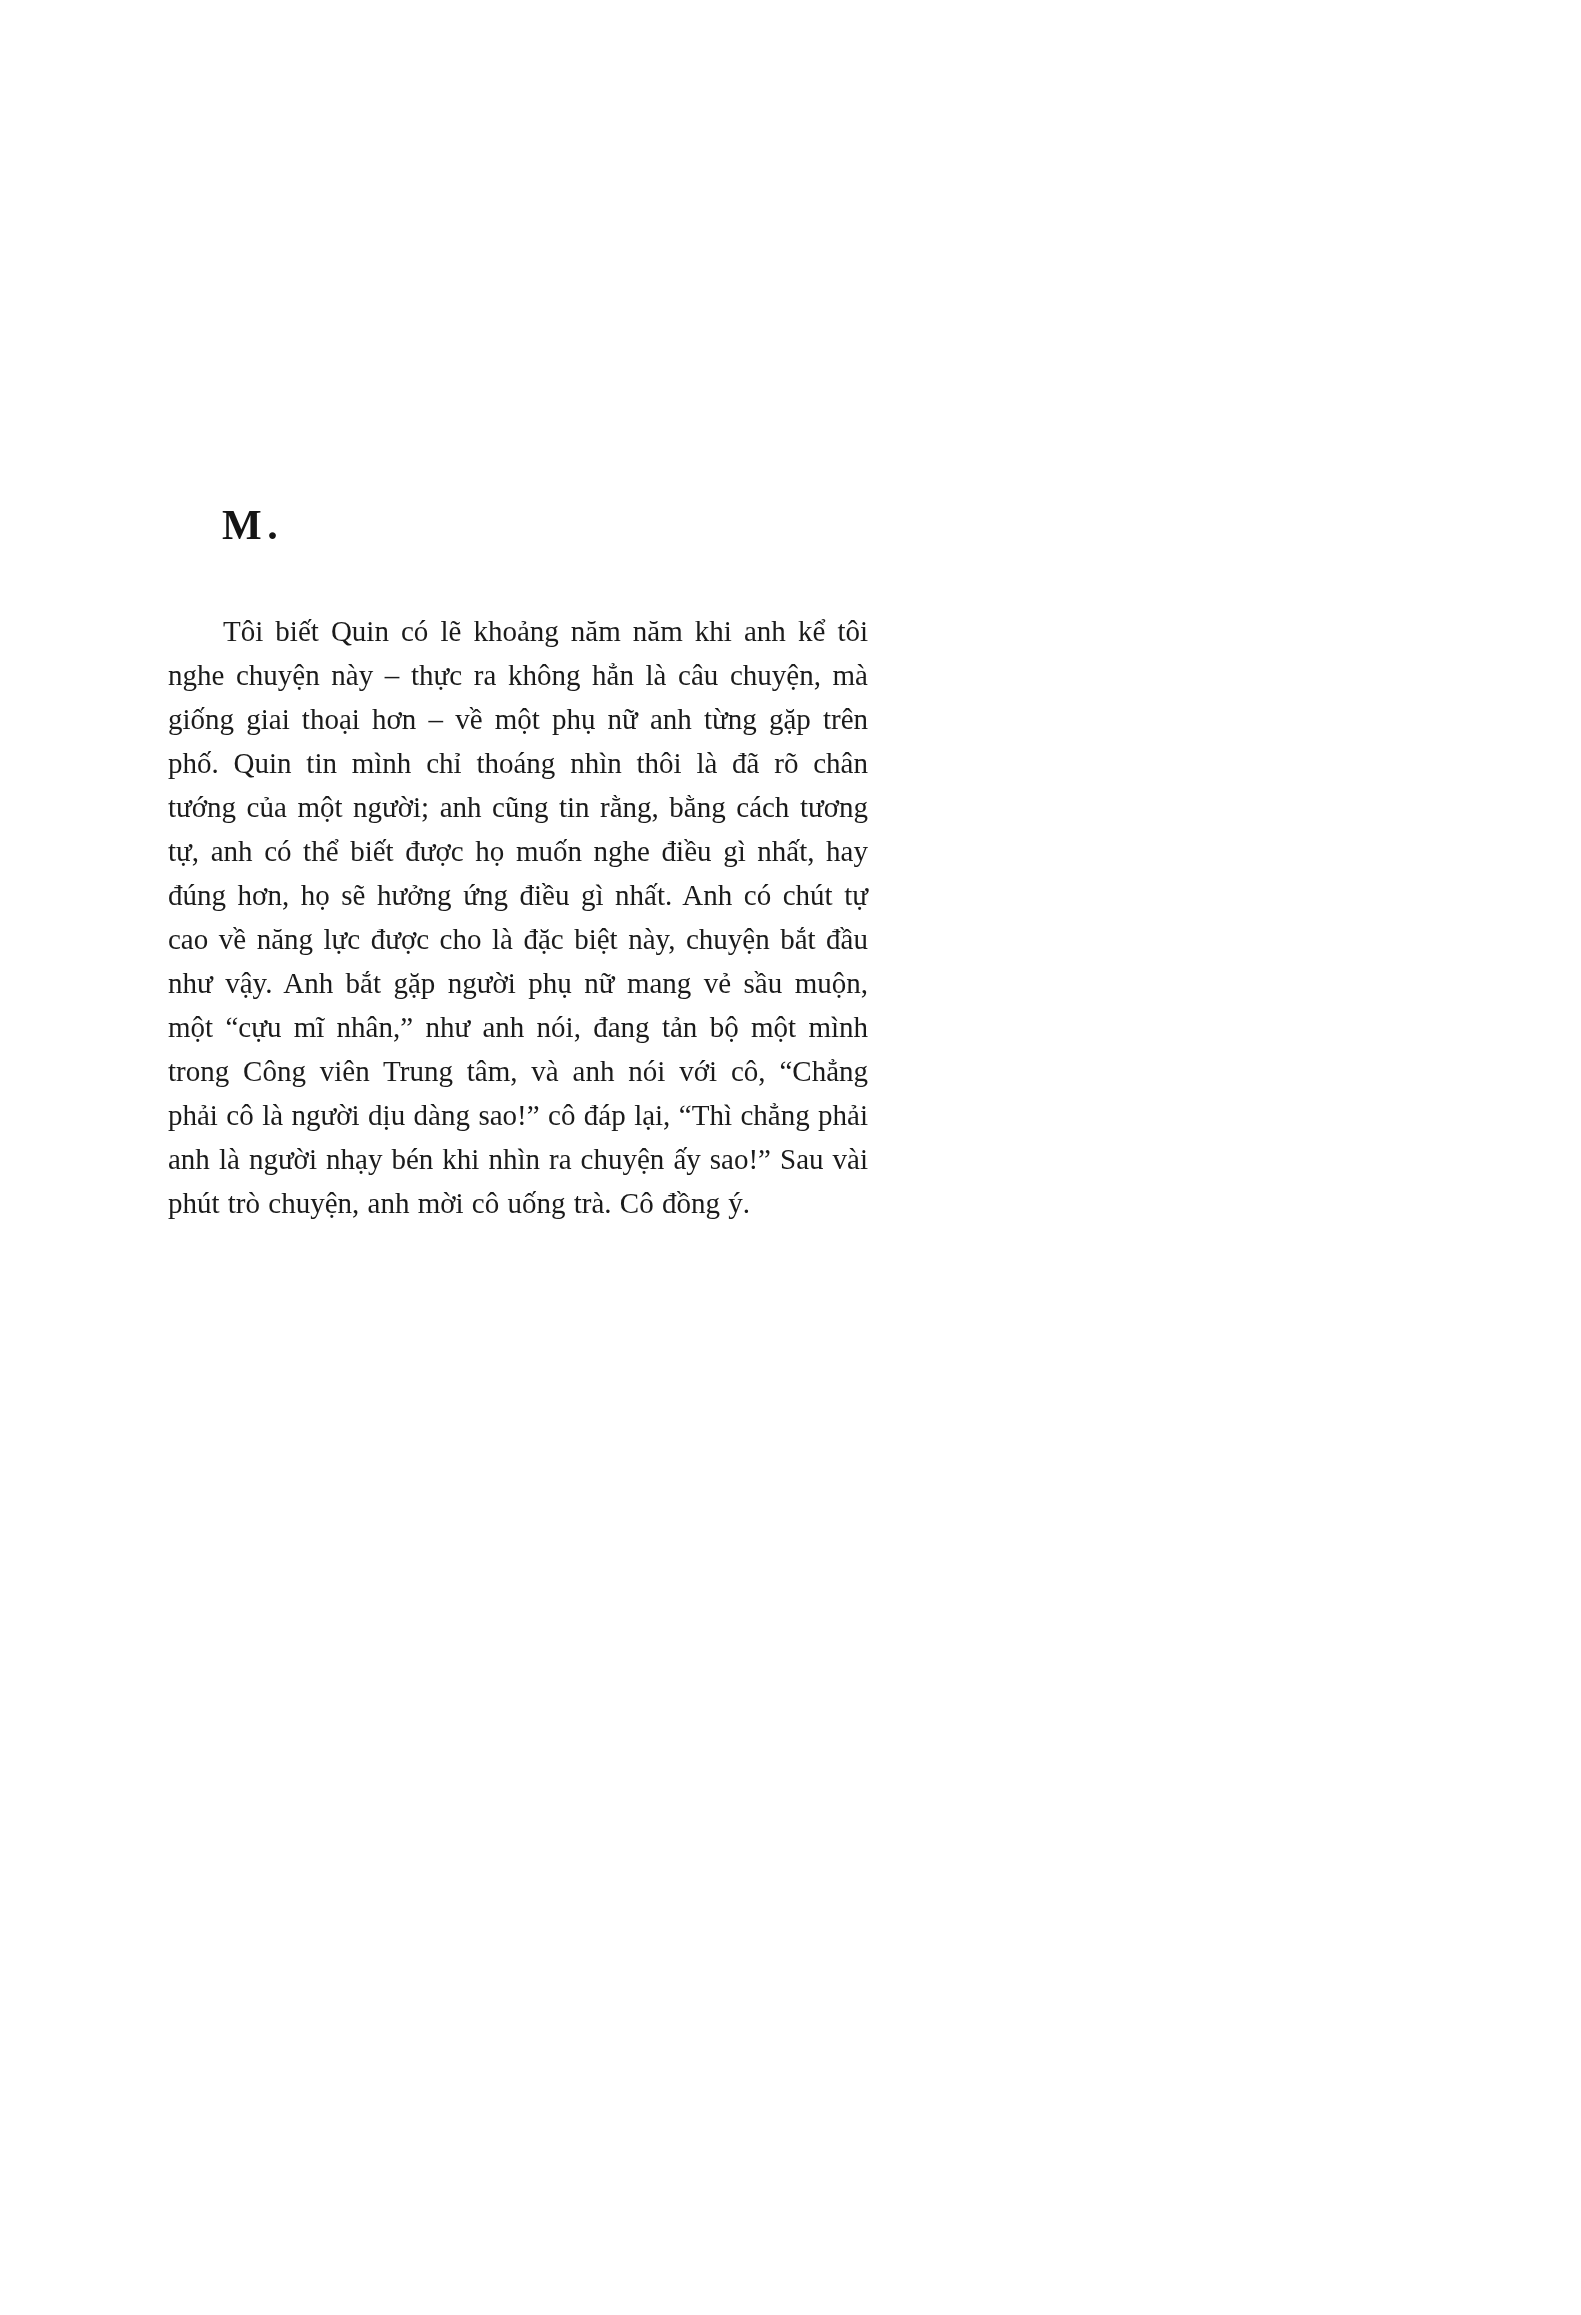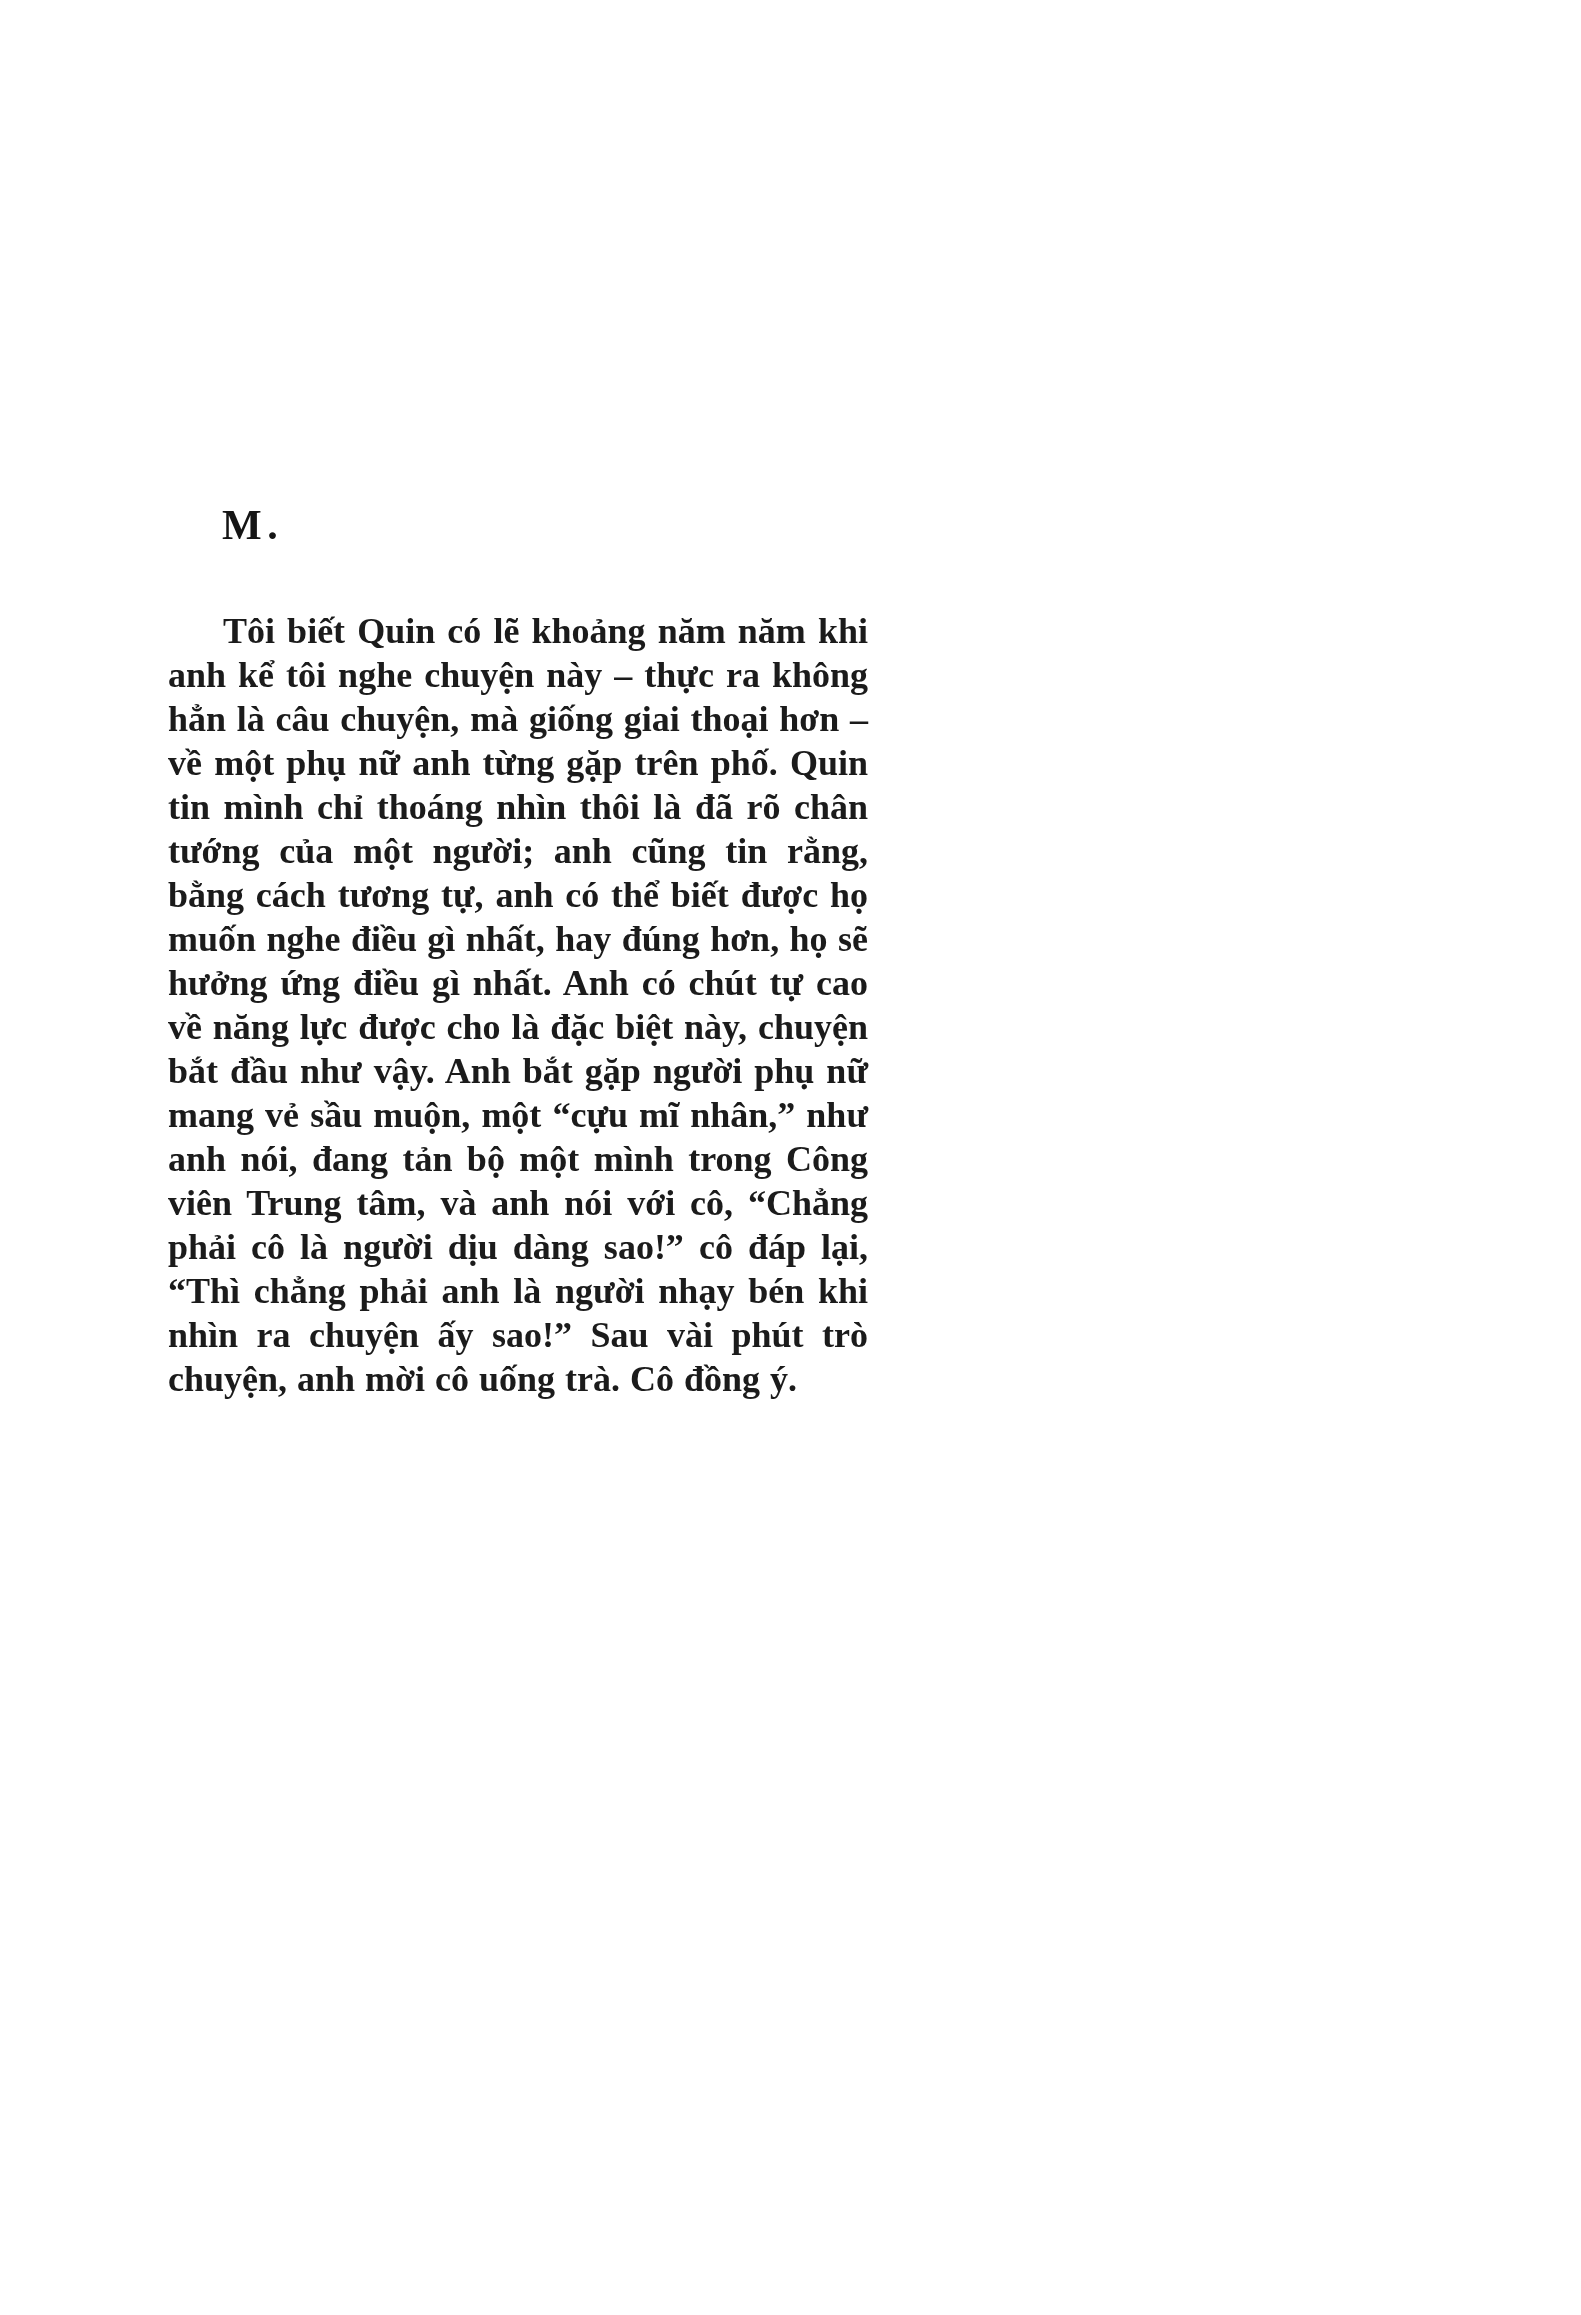--- a/index.html
+++ b/index.html
@@ -32,27 +32,26 @@
     font-weight: 700;
     font-size: 42px;
     line-height: 1;
     letter-spacing: 5.7px;
     margin: 0 0 0 54px;
     color: #151515;
   }
   .body-paragraph {
     margin: 63px 8px 0 0;
     width: 700px;
-    font-size: 36px;
+    font-size: 29px;
     line-height: 44px;
     text-align: justify;
     text-indent: 55px;
     color: #1b1b1b;
     word-spacing: 1px;
-    font-weight: bold;
   }
 </style>
 </head>
 <body>
 
 <div class="page">
   <div class="content">
     <h1 class="chapter-heading">M.</h1>
     <p class="body-paragraph">Tôi biết Quin có lẽ khoảng năm năm khi anh kể tôi nghe chuyện này – thực ra không hẳn là câu chuyện, mà giống giai thoại hơn – về một phụ nữ anh từng gặp trên phố. Quin tin mình chỉ thoáng nhìn thôi là đã rõ chân tướng của một người; anh cũng tin rằng, bằng cách tương tự, anh có thể biết được họ muốn nghe điều gì nhất, hay đúng hơn, họ sẽ hưởng ứng điều gì nhất. Anh có chút tự cao về năng lực được cho là đặc biệt này, chuyện bắt đầu như vậy. Anh bắt gặp người phụ nữ mang vẻ sầu muộn, một “cựu mĩ nhân,” như anh nói, đang tản bộ một mình trong Công viên Trung tâm, và anh nói với cô, “Chẳng phải cô là người dịu dàng sao!” cô đáp lại, “Thì chẳng phải anh là người nhạy bén khi nhìn ra chuyện ấy sao!” Sau vài phút trò chuyện, anh mời cô uống trà. Cô đồng ý.</p>
   </div>

